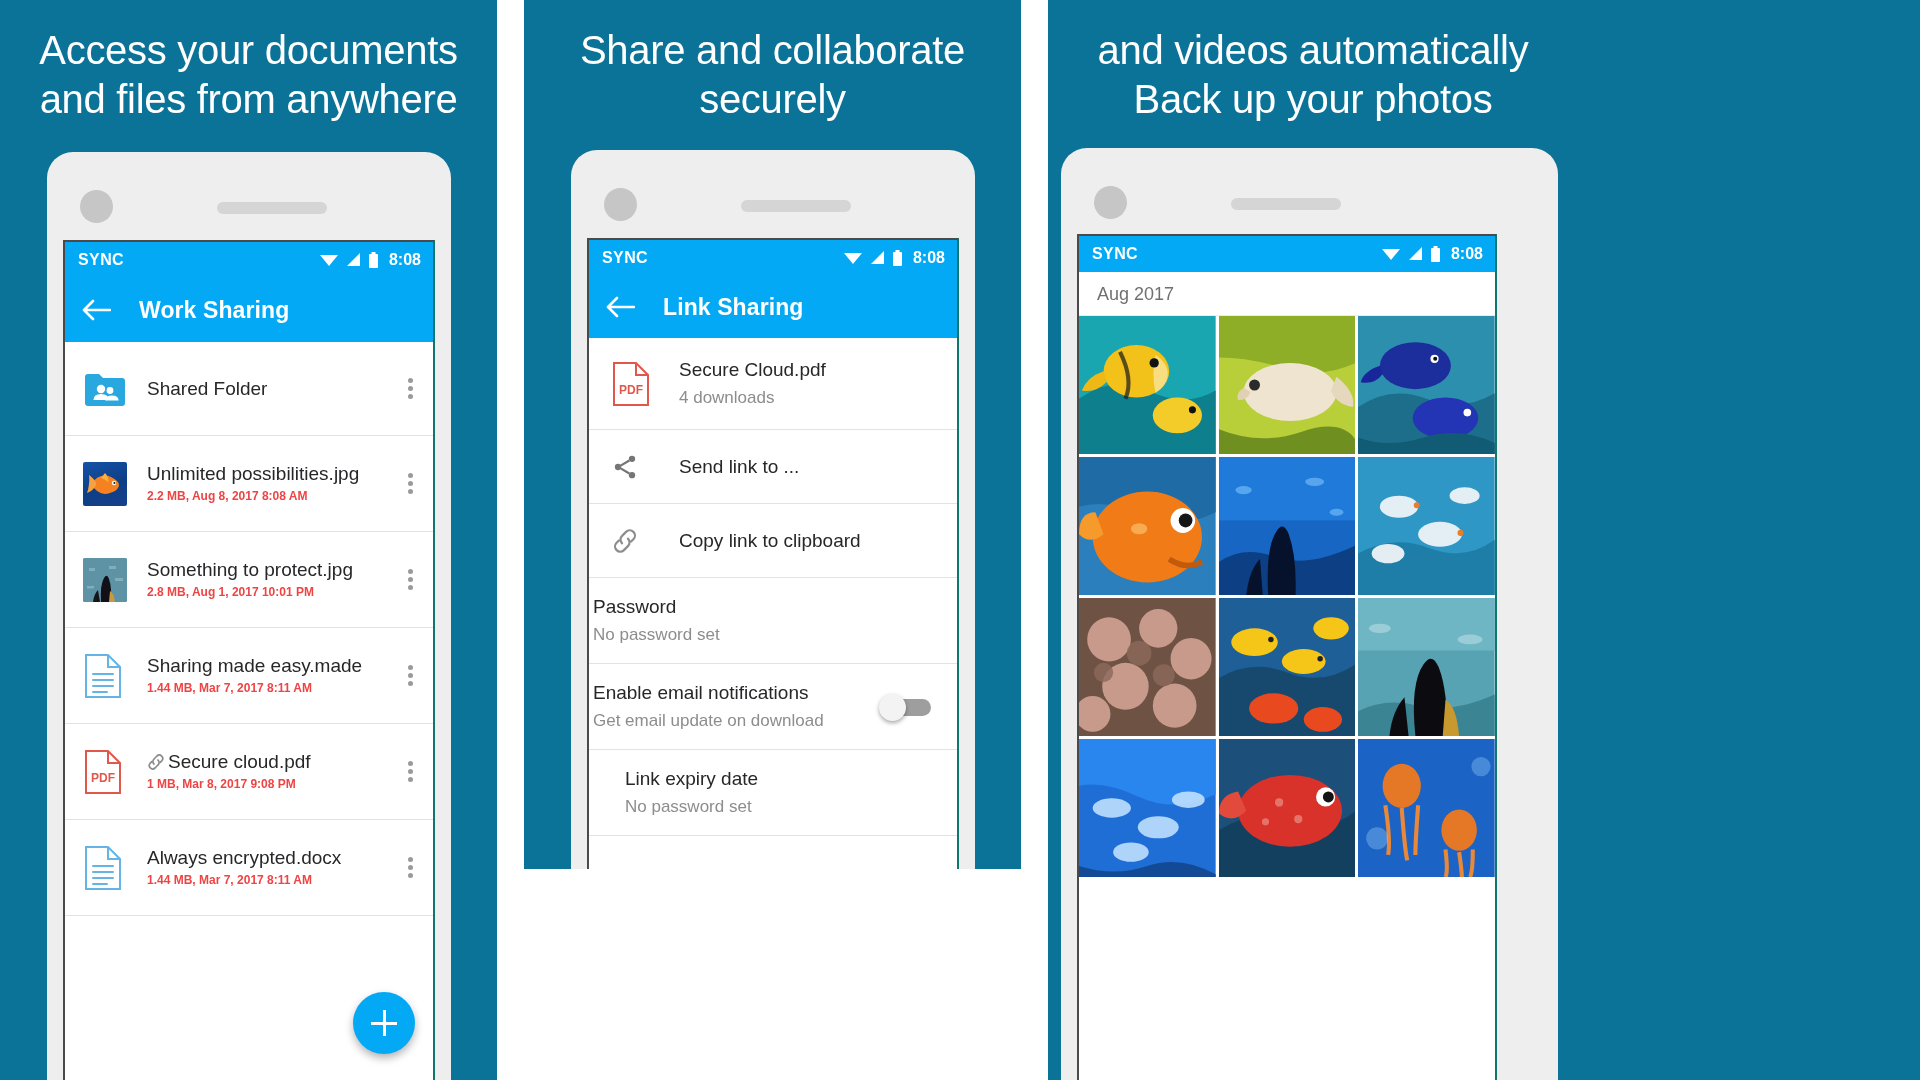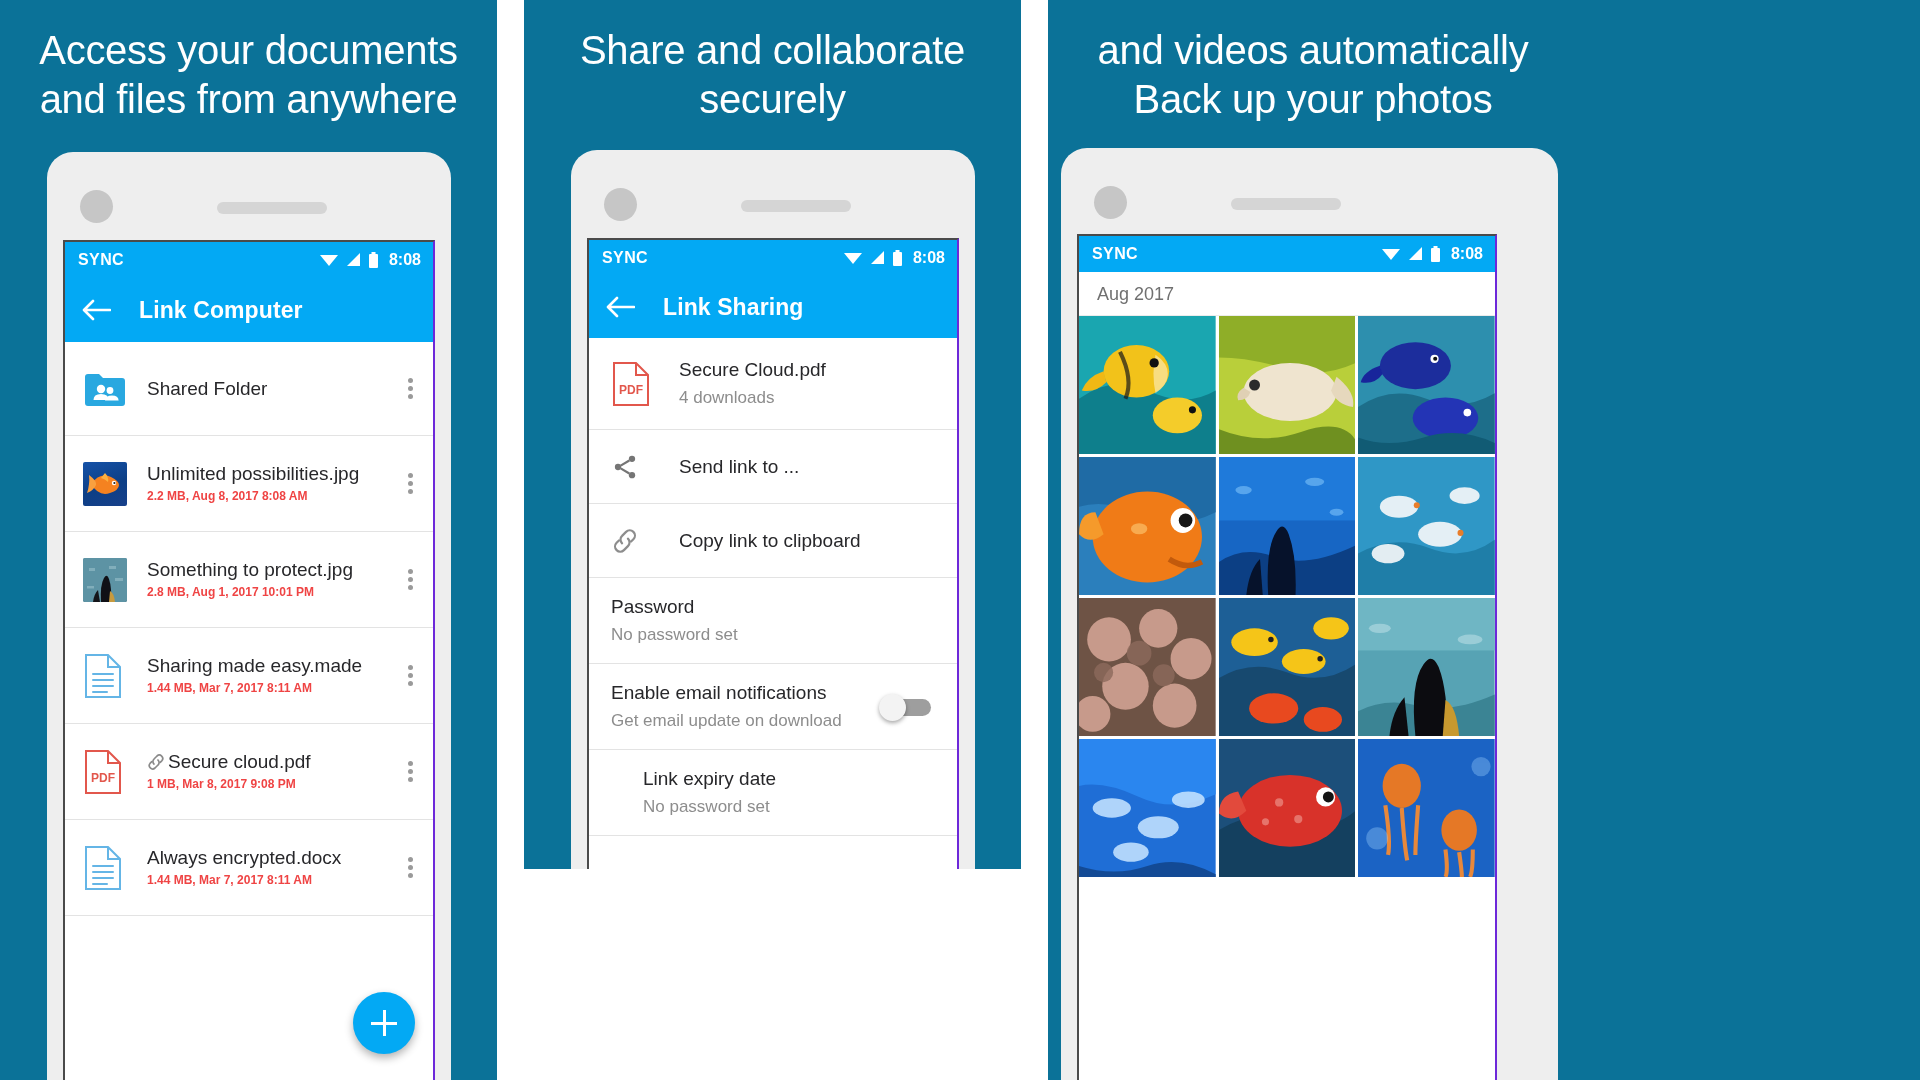--- a/index.html
+++ b/index.html
@@ -52,21 +52,21 @@
     background: #d5d5d5;
   }
 
   
   .screen {
     position: absolute;
     background: #ffffff;
     overflow: hidden;
     border-left: 2px solid #4a4a4a;
     border-top: 2px solid #4a4a4a;
-    border-right: 2px solid #6d28d9;
+    border-right: 2px solid #0f766e;
   }
   .statusbar {
     background: #03a9f4;
     height: 36px;
     display: flex;
     align-items: center;
     padding: 0 12px 0 13px;
     color: #fff;
   }
   .sync-label {
@@ -138,21 +138,21 @@
   .srow {
     display: flex; align-items: center;
     border-bottom: 1px solid #e3e3e3;
     padding-left: 22px; background: #fff;
   }
   .srow-ico { width: 62px; flex: 0 0 62px; display:flex; align-items:center; }
   .srow-lbl { font-size: 19px; color: #27272a; }
   .srow-txt { flex: 1 1 auto; padding-left: 6px; }
   .sec-title { font-size: 19px; color: #27272a; line-height: 1.3; }
   .sec-sub { font-size: 17px; color: #8d8d8d; line-height: 1.3; margin-top: 4px; }
-  .srow-plain { padding-left: 22px; }
+  .srow-plain { padding-left: 4px; }
 
   .switch {
     width: 52px; height: 26px; position: relative; margin-right: 26px; flex: 0 0 52px;
   }
   .switch .track {
     position: absolute; right: 0; top: 5px;
     width: 40px; height: 17px; border-radius: 9px; background: #9e9e9e;
   }
   .switch .knob {
     position: absolute; left: 0; top: 0;
@@ -202,21 +202,21 @@
                   <rect x="1" y="2" width="9" height="14" rx="1" fill="#fff"></rect>
                 </svg>
               <span class="sb-time">8:08</span>
             </span>
           </div>
 
           <div class="appbar" style="height:64px;">
             <svg class="back-arrow" viewBox="0 0 30 24">
               <path d="M29 12 H4 M12 3 L3 12 L12 21" stroke="#fff" stroke-width="2.6" fill="none" stroke-linecap="round" stroke-linejoin="round"></path>
             </svg>
-            <span class="appbar-title">Link Computer</span>
+            <span class="appbar-title">Work Sharing</span>
           </div>
 
           <div class="list">
 
             <div class="row" style="height:94px;">
               <div class="row-ico">
                 <svg class="folder-ico" viewBox="0 0 44 44">
                   <path d="M2 10 a3 3 0 013-3 h11 l4 4 h19 a3 3 0 013 3 v22 a3 3 0 01-3 3 H5 a3 3 0 01-3-3 Z" fill="#29a8e0"></path>
                   <circle cx="18" cy="22" r="4.2" fill="#fff"></circle>
                     <circle cx="27" cy="23.5" r="3.4" fill="#fff"></circle>

